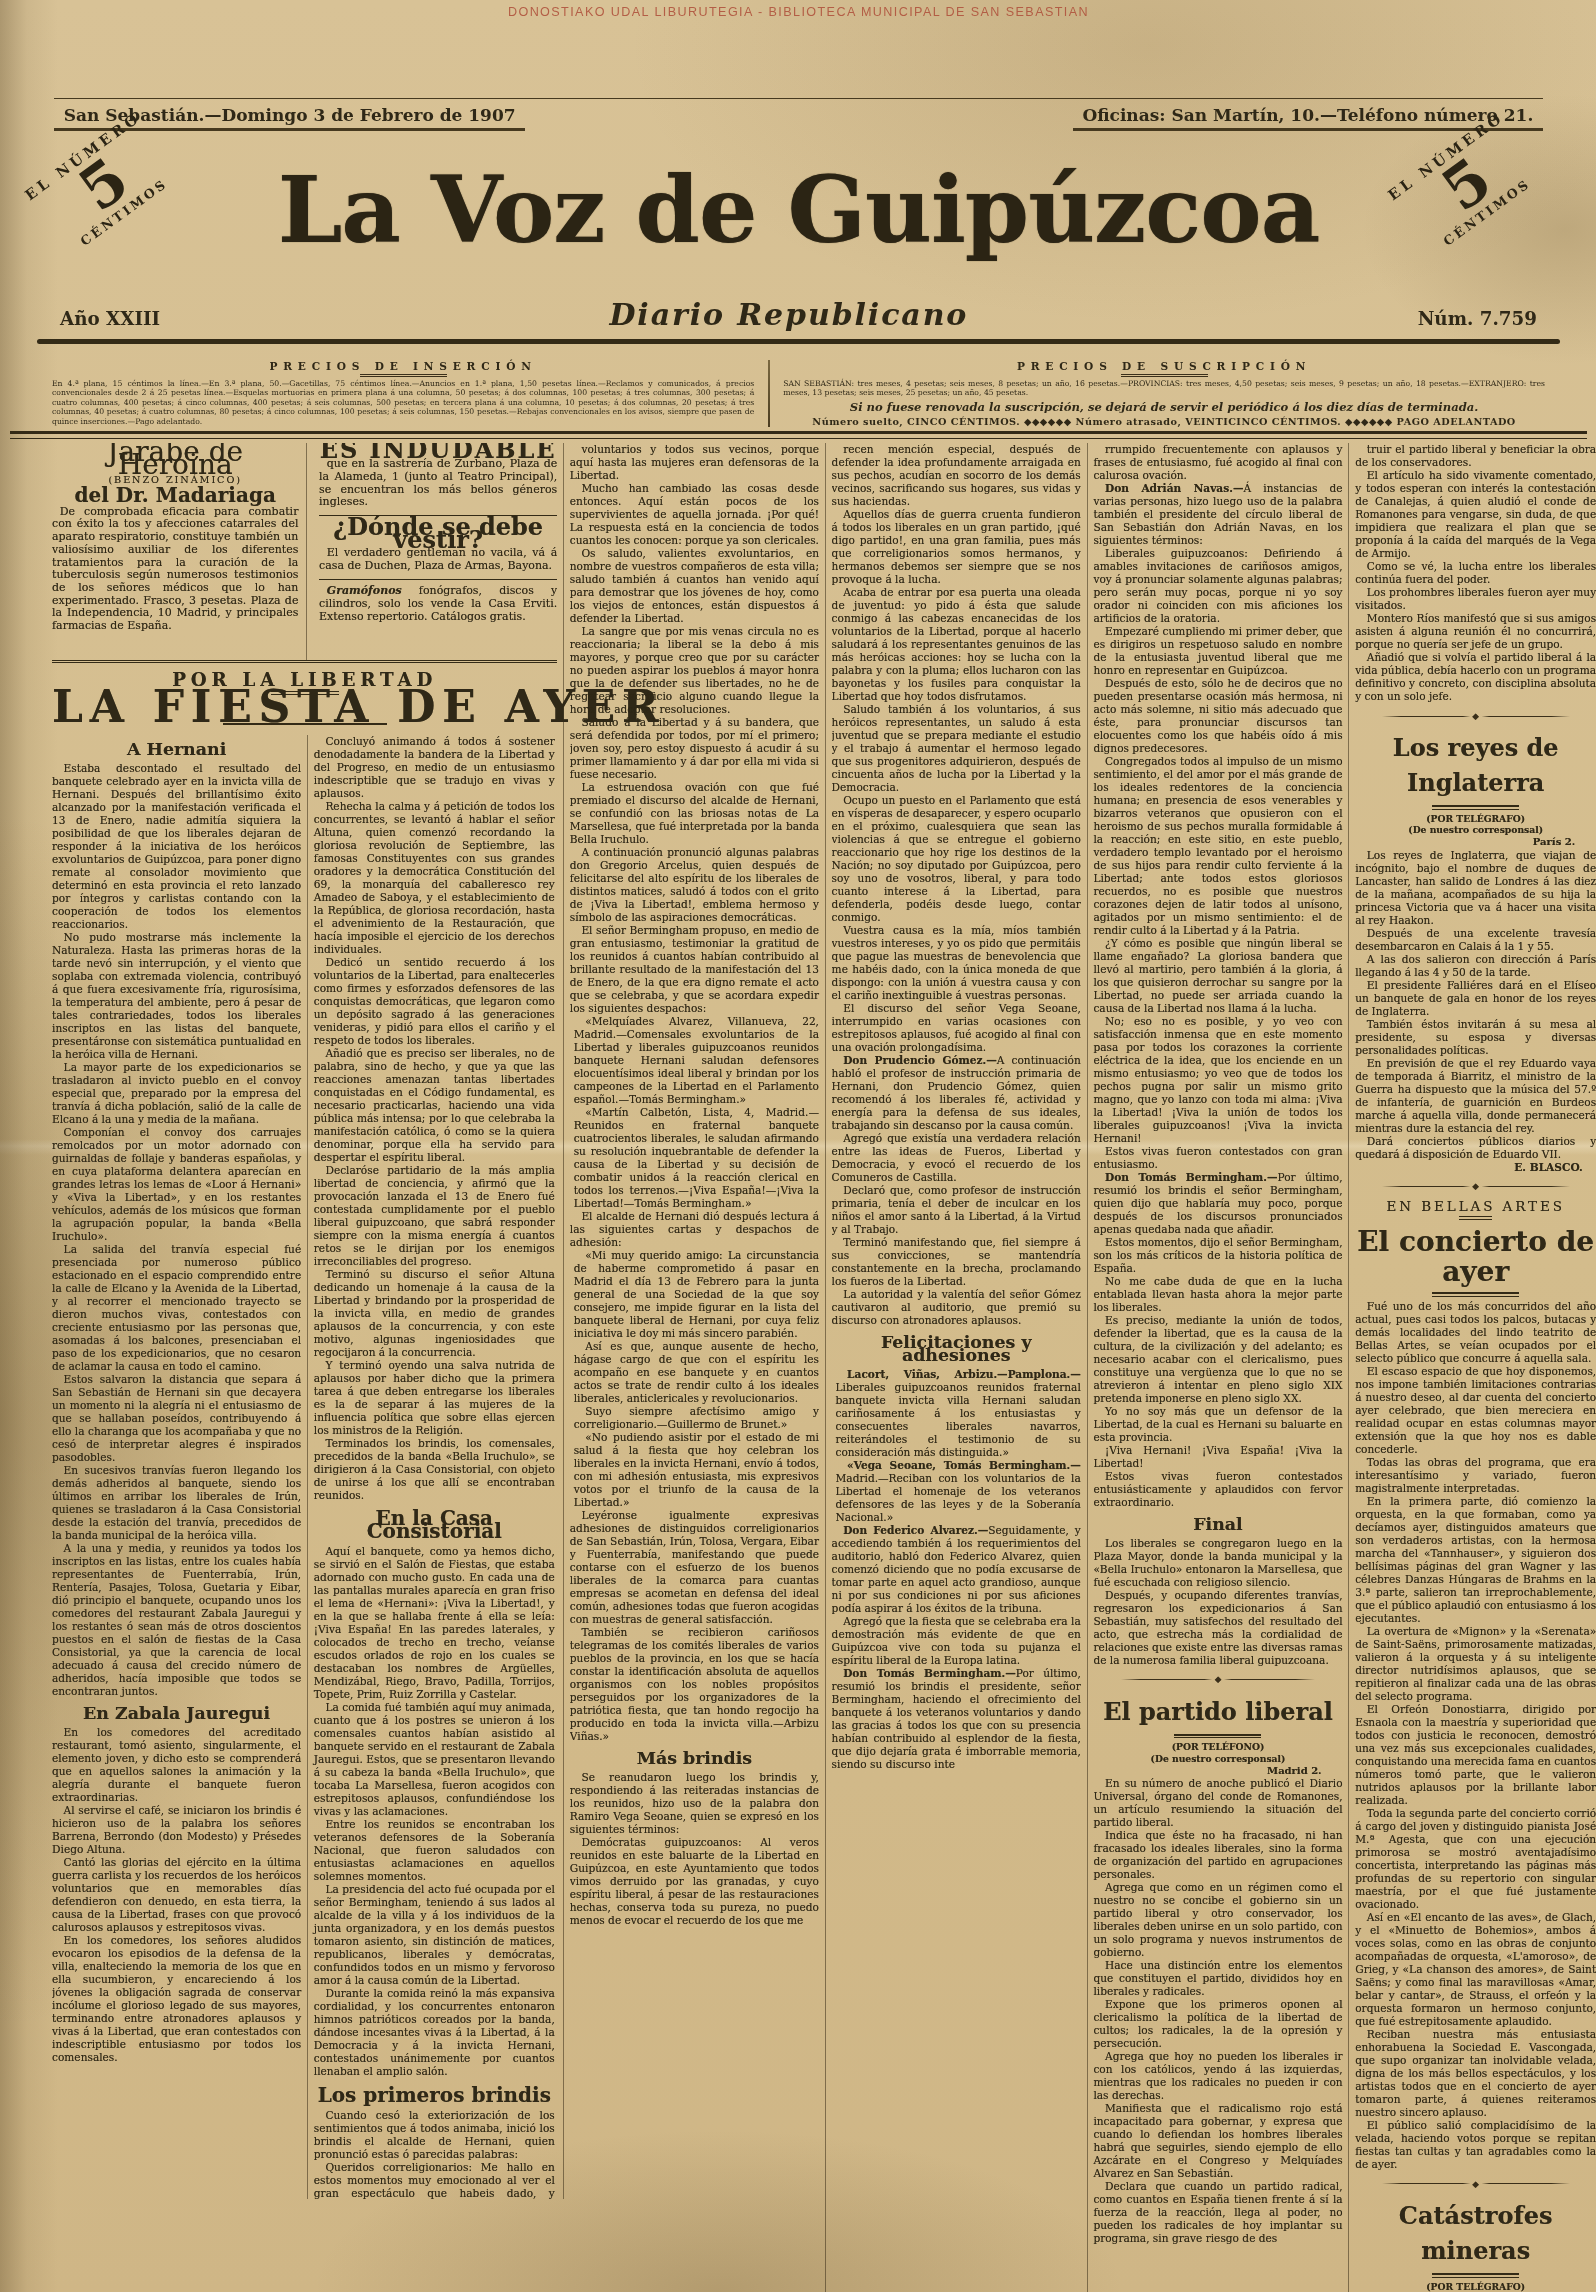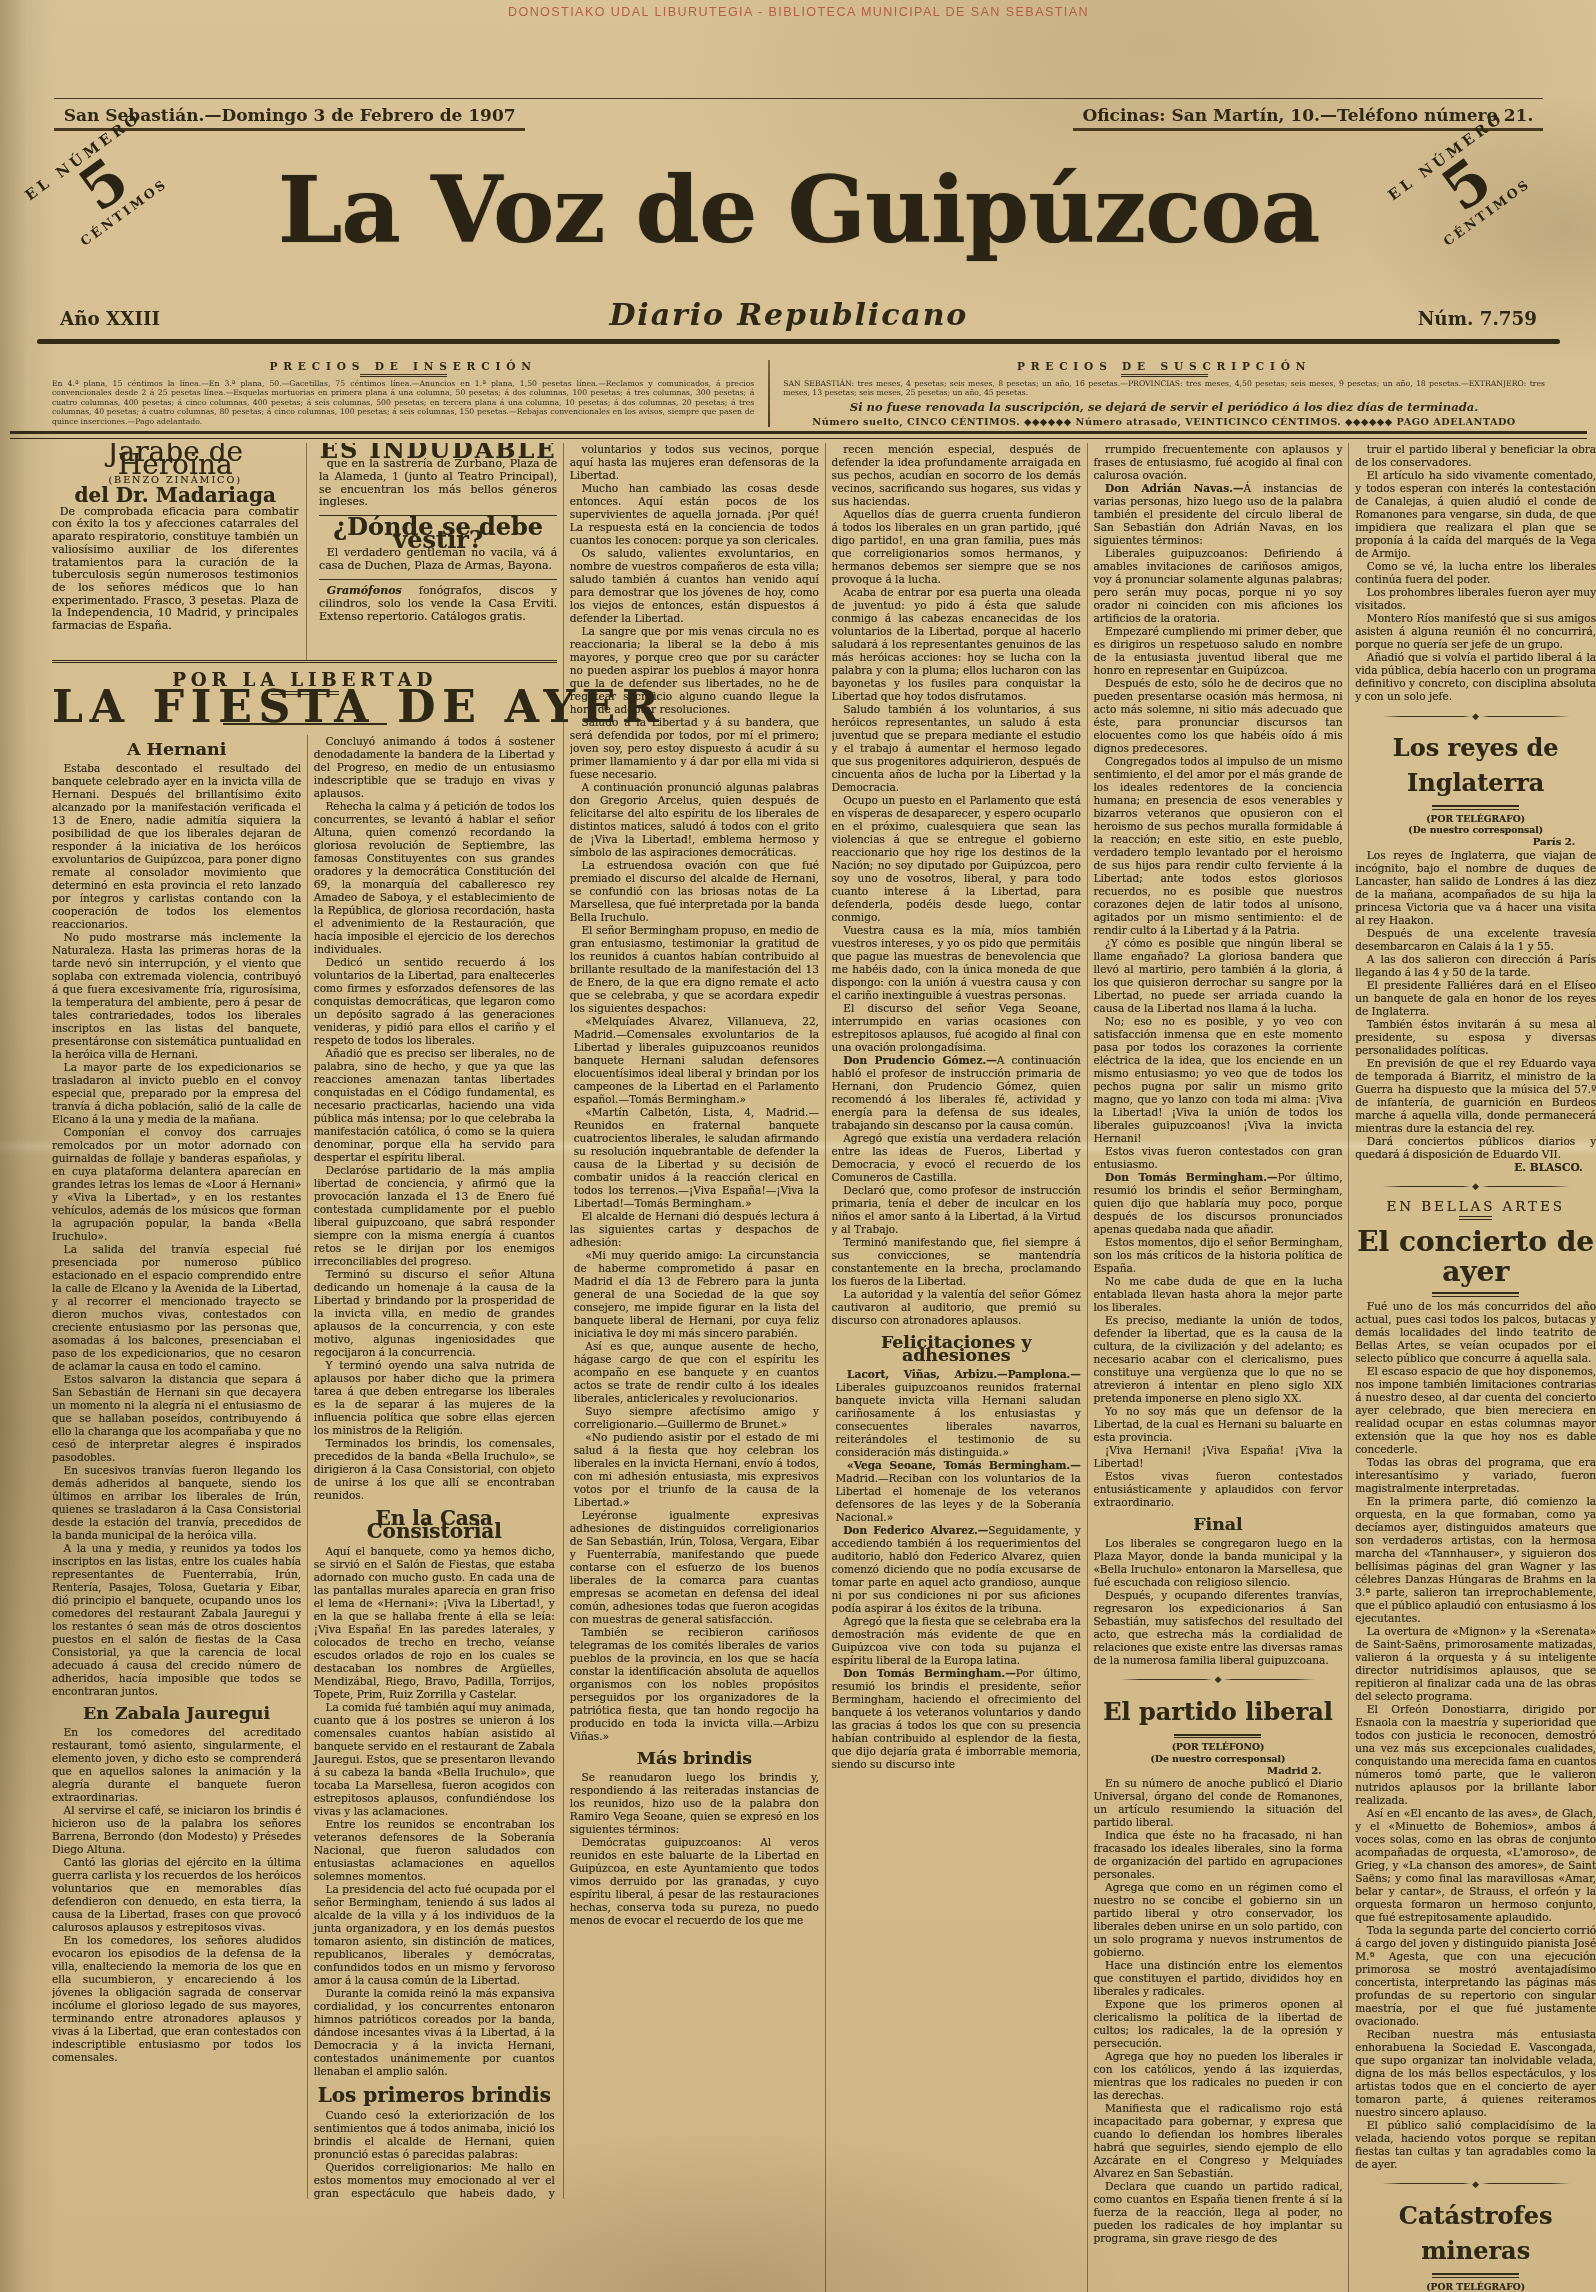--- a/index.html
+++ b/index.html
@@ -203,22 +203,22 @@
           </div>
       </div>
     </div>
 
     <div class="colx col-body">
         <p class="b-p">voluntarios y todos sus vecinos, porque aquí hasta las mujeres eran defensoras de la Libertad.</p>
         <p class="b-p">Mucho han cambiado las cosas desde entonces. Aquí están pocos de los supervivientes de aquella jornada. ¡Por qué! La respuesta está en la conciencia de todos cuantos les conocen: porque ya son clericales.</p>
         <p class="b-p">Os saludo, valientes exvoluntarios, en nombre de vuestros compañeros de esta villa; saludo también á cuantos han venido aquí para demostrar que los jóvenes de hoy, como los viejos de entonces, están dispuestos á defender la Libertad.</p>
         <p class="b-p">La sangre que por mis venas circula no es reaccionaria; la liberal se la debo á mis mayores, y porque creo que por su carácter no pueden aspirar los pueblos á mayor honra que la de defender sus libertades, no he de regatear sacrificio alguno cuando llegue la hora de adoptar resoluciones.</p>
         <p class="b-p">Saludo á la Libertad y á su bandera, que será defendida por todos, por mí el primero; joven soy, pero estoy dispuesto á acudir á su primer llamamiento y á dar por ella mi vida si fuese necesario.</p>
+        <p class="b-p">La estruendosa ovación con que fué premiado el discurso del alcalde de Hernani, se confundió con las briosas notas de La Marsellesa, que fué interpretada por la banda Bella Iruchulo.</p>
         <p class="b-p">A continuación pronunció algunas palabras don Gregorio Arcelus, quien después de felicitarse del alto espíritu de los liberales de distintos matices, saludó á todos con el grito de ¡Viva la Libertad!, emblema hermoso y símbolo de las aspiraciones democráticas.</p>
-        <p class="b-p">La estruendosa ovación con que fué premiado el discurso del alcalde de Hernani, se confundió con las briosas notas de La Marsellesa, que fué interpretada por la banda Bella Iruchulo.</p>
         <p class="b-p">El señor Bermingham propuso, en medio de gran entusiasmo, testimoniar la gratitud de los reunidos á cuantos habían contribuido al brillante resultado de la manifestación del 13 de Enero, de la que era digno remate el acto que se celebraba, y que se acordara expedir los siguientes despachos:</p>
         <p class="b-q">«Melquíades Alvarez, Villanueva, 22, Madrid.—Comensales exvoluntarios de la Libertad y liberales guipuzcoanos reunidos banquete Hernani saludan defensores elocuentísimos ideal liberal y brindan por los campeones de la Libertad en el Parlamento español.—Tomás Bermingham.»</p>
         <p class="b-q">«Martín Calbetón, Lista, 4, Madrid.—Reunidos en fraternal banquete cuatrocientos liberales, le saludan afirmando su resolución inquebrantable de defender la causa de la Libertad y su decisión de combatir unidos á la reacción clerical en todos los terrenos.—¡Viva España!—¡Viva la Libertad!—Tomás Bermingham.»</p>
         <p class="b-p">El alcalde de Hernani dió después lectura á las siguientes cartas y despachos de adhesión:</p>
         <p class="b-q">«Mi muy querido amigo: La circunstancia de haberme comprometido á pasar en Madrid el día 13 de Febrero para la junta general de una Sociedad de la que soy consejero, me impide figurar en la lista del banquete liberal de Hernani, por cuya feliz iniciativa le doy mi más sincero parabién.</p>
         <p class="b-q">Así es que, aunque ausente de hecho, hágase cargo de que con el espíritu les acompaño en ese banquete y en cuantos actos se trate de rendir culto á los ideales liberales, anticlericales y revolucionarios.</p>
         <p class="b-q">Suyo siempre afectísimo amigo y correligionario.—Guillermo de Brunet.»</p>
         <p class="b-q">«No pudiendo asistir por el estado de mi salud á la fiesta que hoy celebran los liberales en la invicta Hernani, envío á todos, con mi adhesión entusiasta, mis expresivos votos por el triunfo de la causa de la Libertad.»</p>
         <p class="b-p">Leyéronse igualmente expresivas adhesiones de distinguidos correligionarios de San Sebastián, Irún, Tolosa, Vergara, Eibar y Fuenterrabía, manifestando que puede contarse con el esfuerzo de los buenos liberales de la comarca para cuantas empresas se acometan en defensa del ideal común, adhesiones todas que fueron acogidas con muestras de general satisfacción.</p>
         <p class="b-p">También se recibieron cariñosos telegramas de los comités liberales de varios pueblos de la provincia, en los que se hacía constar la identificación absoluta de aquellos organismos con los nobles propósitos perseguidos por los organizadores de la patriótica fiesta, que tan hondo regocijo ha producido en toda la invicta villa.—Arbizu Viñas.»</p>
@@ -302,22 +302,22 @@
         <div class="b-sig">E. BLASCO.</div>
         <div class="b-orn"></div>
         <div class="b-kick">EN BELLAS ARTES</div>
         <div class="b-head2">El concierto de ayer</div>
         <p class="b-p">Fué uno de los más concurridos del año actual, pues casi todos los palcos, butacas y demás localidades del lindo teatrito de Bellas Artes, se veían ocupados por el selecto público que concurre á aquella sala.</p>
         <p class="b-p">El escaso espacio de que hoy disponemos, nos impone también limitaciones contrarias á nuestro deseo, al dar cuenta del concierto ayer celebrado, que bien mereciera en realidad ocupar en estas columnas mayor extensión que la que hoy nos es dable concederle.</p>
         <p class="b-p">Todas las obras del programa, que era interesantísimo y variado, fueron magistralmente interpretadas.</p>
         <p class="b-p">En la primera parte, dió comienzo la orquesta, en la que formaban, como ya decíamos ayer, distinguidos amateurs que son verdaderos artistas, con la hermosa marcha del «Tannhauser», y siguieron dos bellísimas páginas del gran Wagner y las célebres Danzas Húngaras de Brahms en la 3.ª parte, salieron tan irreprochablemente, que el público aplaudió con entusiasmo á los ejecutantes.</p>
         <p class="b-p">La overtura de «Mignon» y la «Serenata» de Saint-Saëns, primorosamente matizadas, valieron á la orquesta y á su inteligente director nutridísimos aplausos, que se repitieron al finalizar cada una de las obras del selecto programa.</p>
         <p class="b-p">El Orfeón Donostiarra, dirigido por Esnaola con la maestría y superioridad que todos con justicia le reconocen, demostró una vez más sus excepcionales cualidades, conquistando una merecida fama en cuantos números tomó parte, que le valieron nutridos aplausos por la brillante labor realizada.</p>
+        <p class="b-p">Toda la segunda parte del concierto corrió á cargo del joven y distinguido pianista José M.ª Agesta, que con una ejecución primorosa se mostró aventajadísimo concertista, interpretando las páginas más profundas de su repertorio con singular maestría, por el que fué justamente ovacionado.</p>
         <p class="b-p">Así en «El encanto de las aves», de Glach, y el «Minuetto de Bohemios», ambos á voces solas, como en las obras de conjunto acompañadas de orquesta, «L'amoroso», de Grieg, y «La chanson des amores», de Saint Saëns; y como final las maravillosas «Amar, belar y cantar», de Strauss, el orfeón y la orquesta formaron un hermoso conjunto, que fué estrepitosamente aplaudido.</p>
-        <p class="b-p">Toda la segunda parte del concierto corrió á cargo del joven y distinguido pianista José M.ª Agesta, que con una ejecución primorosa se mostró aventajadísimo concertista, interpretando las páginas más profundas de su repertorio con singular maestría, por el que fué justamente ovacionado.</p>
         <p class="b-p">Reciban nuestra más entusiasta enhorabuena la Sociedad E. Vascongada, que supo organizar tan inolvidable velada, digna de los más bellos espectáculos, y los artistas todos que en el concierto de ayer tomaron parte, á quienes reiteramos nuestro sincero aplauso.</p>
         <p class="b-p">El público salió complacidísimo de la velada, haciendo votos porque se repitan fiestas tan cultas y tan agradables como la de ayer.</p>
         <div class="b-orn"></div>
         <div class="b-head">Catástrofes mineras</div>
         <div class="b-credit">(POR TELÉGRAFO)</div>
         <div class="b-credit">(De nuestro corresponsal)</div>
         <div class="b-date">París 2.</div>
         <p class="b-p">Telegrafían de Berlín que el ministro Delbruck ha informado detalladamente á la comisión de presupuestos acerca de la catástrofe minera ocurrida en los pozos de las minas de Reden.</p>
       </div>
 

